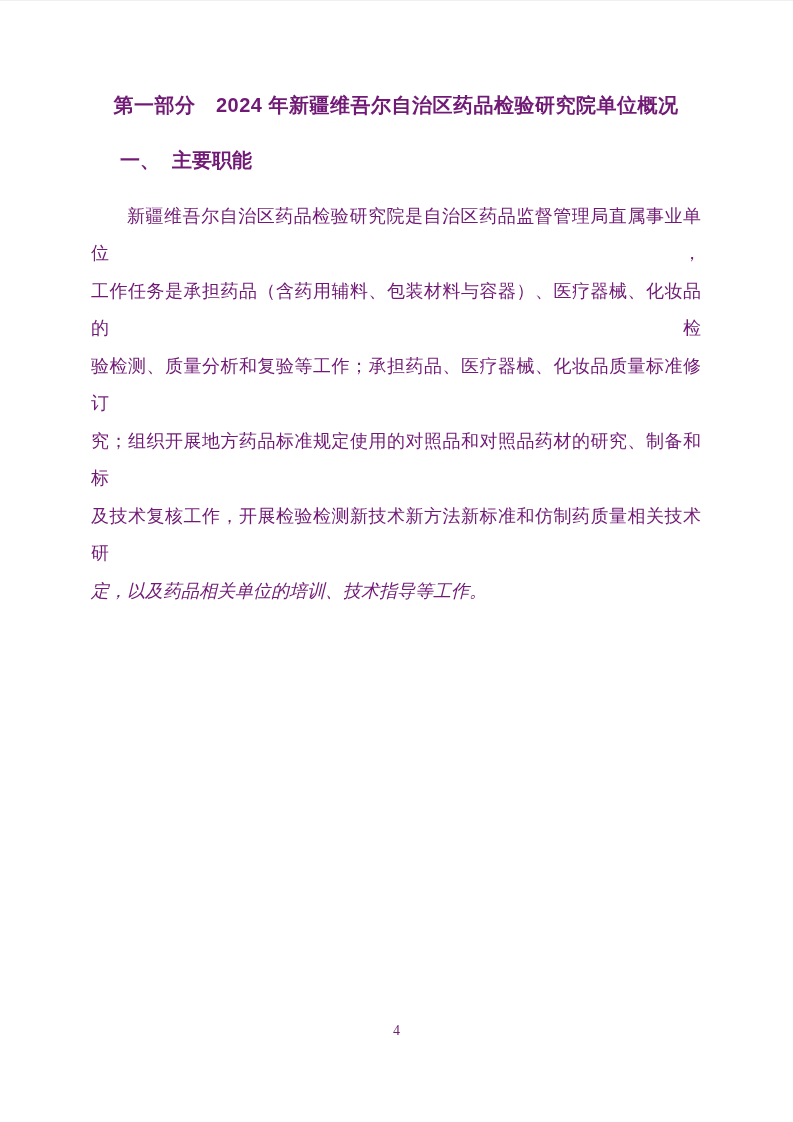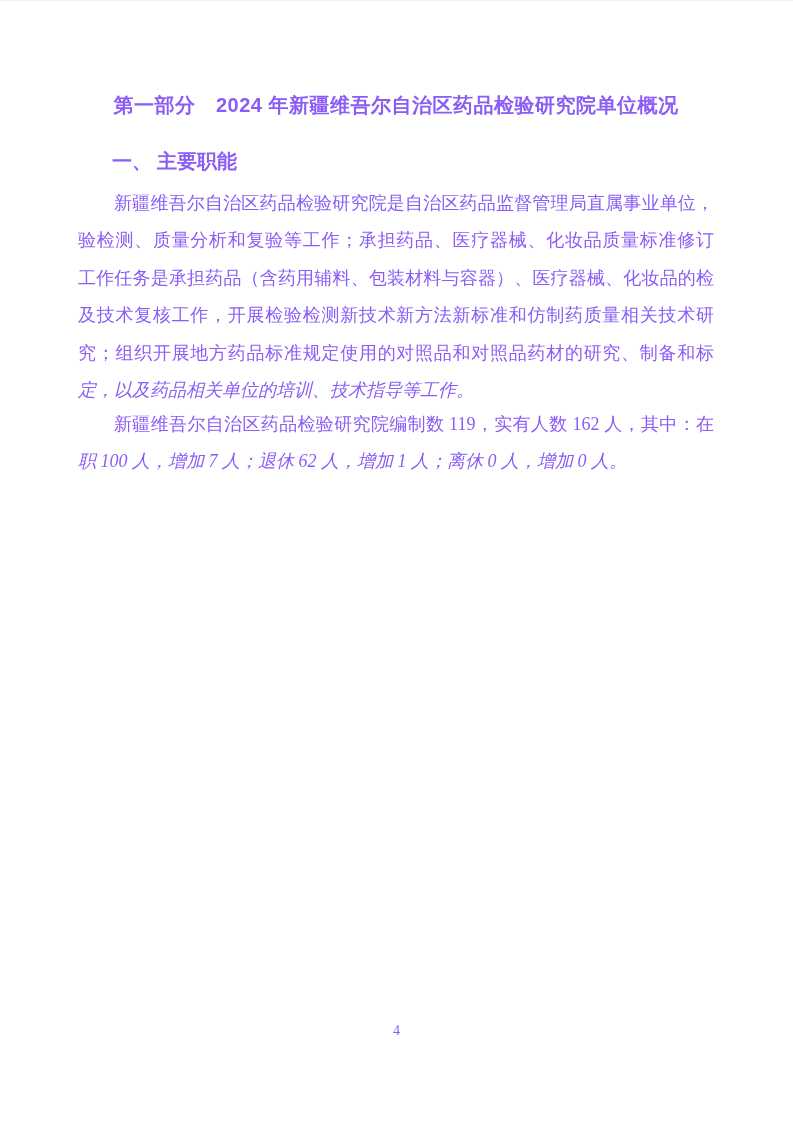--- a/index.html
+++ b/index.html
@@ -5,21 +5,21 @@
   html, body {
     margin: 0;
     padding: 0;
     background: #ffffff;
   }
   .page {
     position: relative;
     width: 793px;
     height: 1122px;
     background: #ffffff;
-    color: #8b5cf6;
+    color: #701a75;
     overflow: hidden;
     border-top: 1px solid #f0f0f0;
   }
   .content {
     position: absolute;
     top: 0;
     left: 74px;
     right: 75px;
     overflow: hidden;
   }
@@ -27,33 +27,33 @@
     margin: 86px 0 0 0;
     font-family: "Liberation Sans", "DejaVu Sans", sans-serif;
     font-weight: bold;
     font-size: 20px;
     line-height: 36px;
     text-align: center;
     white-space: pre-wrap;
     letter-spacing: 0.5px;
   }
   .sec-heading {
-    margin: 0;
+    margin: 8px;
     padding-left: 38px;
-    font-family: Liberation Serif, serif;
+    font-family: Liberation Mono, monospace;
     font-weight: bold;
     font-size: 20px;
     line-height: 37.5px;
     white-space: pre-wrap;
   }
   .section:first-child .sec-heading {
     margin-top: 20px;
   }
   .para {
-    margin: 4px;
+    margin: 17px;
     font-family: "Liberation Serif", "DejaVu Serif", serif;
     font-size: 18px;
     line-height: 37.5px;
   }
   .section:nth-child(2) .para:nth-of-type(1) { margin-top: -8px; }
   .section:nth-child(2) .para:nth-of-type(2) { margin-top: 8px; }
   .line {
     text-align: justify;
     text-align-last: justify;
     white-space: pre-wrap;
@@ -75,29 +75,25 @@
 <body>
 
 <div class="page">
   <div class="content">
     <div class="doc-title">第一部分　2024 年新疆维吾尔自治区药品检验研究院单位概况</div>
     <div id="sections">
         <div class="section">
           <div class="sec-heading">一、 主要职能</div>
           <div class="para">
             <div class="line first">新疆维吾尔自治区药品检验研究院是自治区药品监督管理局直属事业单位，</div>
+            <div class="line">工作任务是承担药品（含药用辅料、包装材料与容器）、医疗器械、化妆品的检</div>
             <div class="line">验检测、质量分析和复验等工作；承担药品、医疗器械、化妆品质量标准修订</div>
-            <div class="line">工作任务是承担药品（含药用辅料、包装材料与容器）、医疗器械、化妆品的检</div>
+            <div class="line">究；组织开展地方药品标准规定使用的对照品和对照品药材的研究、制备和标</div>
             <div class="line">及技术复核工作，开展检验检测新技术新方法新标准和仿制药质量相关技术研</div>
-            <div class="line">究；组织开展地方药品标准规定使用的对照品和对照品药材的研究、制备和标</div>
             <div class="line last">定，以及药品相关单位的培训、技术指导等工作。</div>
           </div>
         </div>
         <div class="section">
-          <div class="para">
-            <div class="line first">新疆维吾尔自治区药品检验研究院编制数 119，实有人数 162 人，其中：在</div>
-            <div class="line last">职 100 人，增加 7 人；退休 62 人，增加 1 人；离休 0 人，增加 0 人。</div>
-          </div>
         </div>
       </div>
   </div>
   <div class="page-number">4</div>
 </div>
 
 </body></html>

